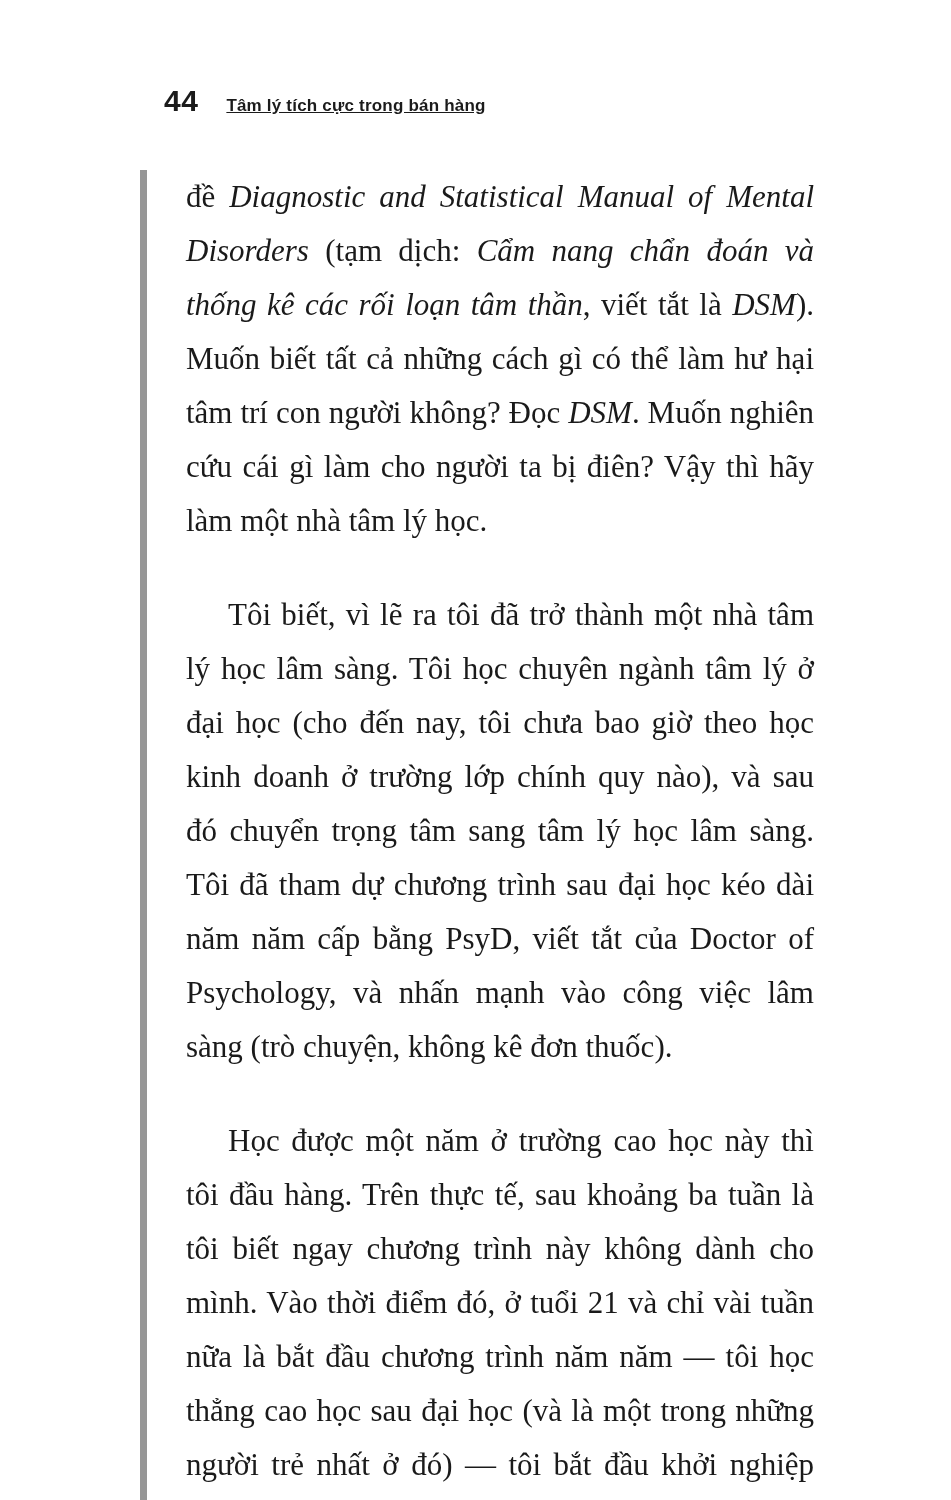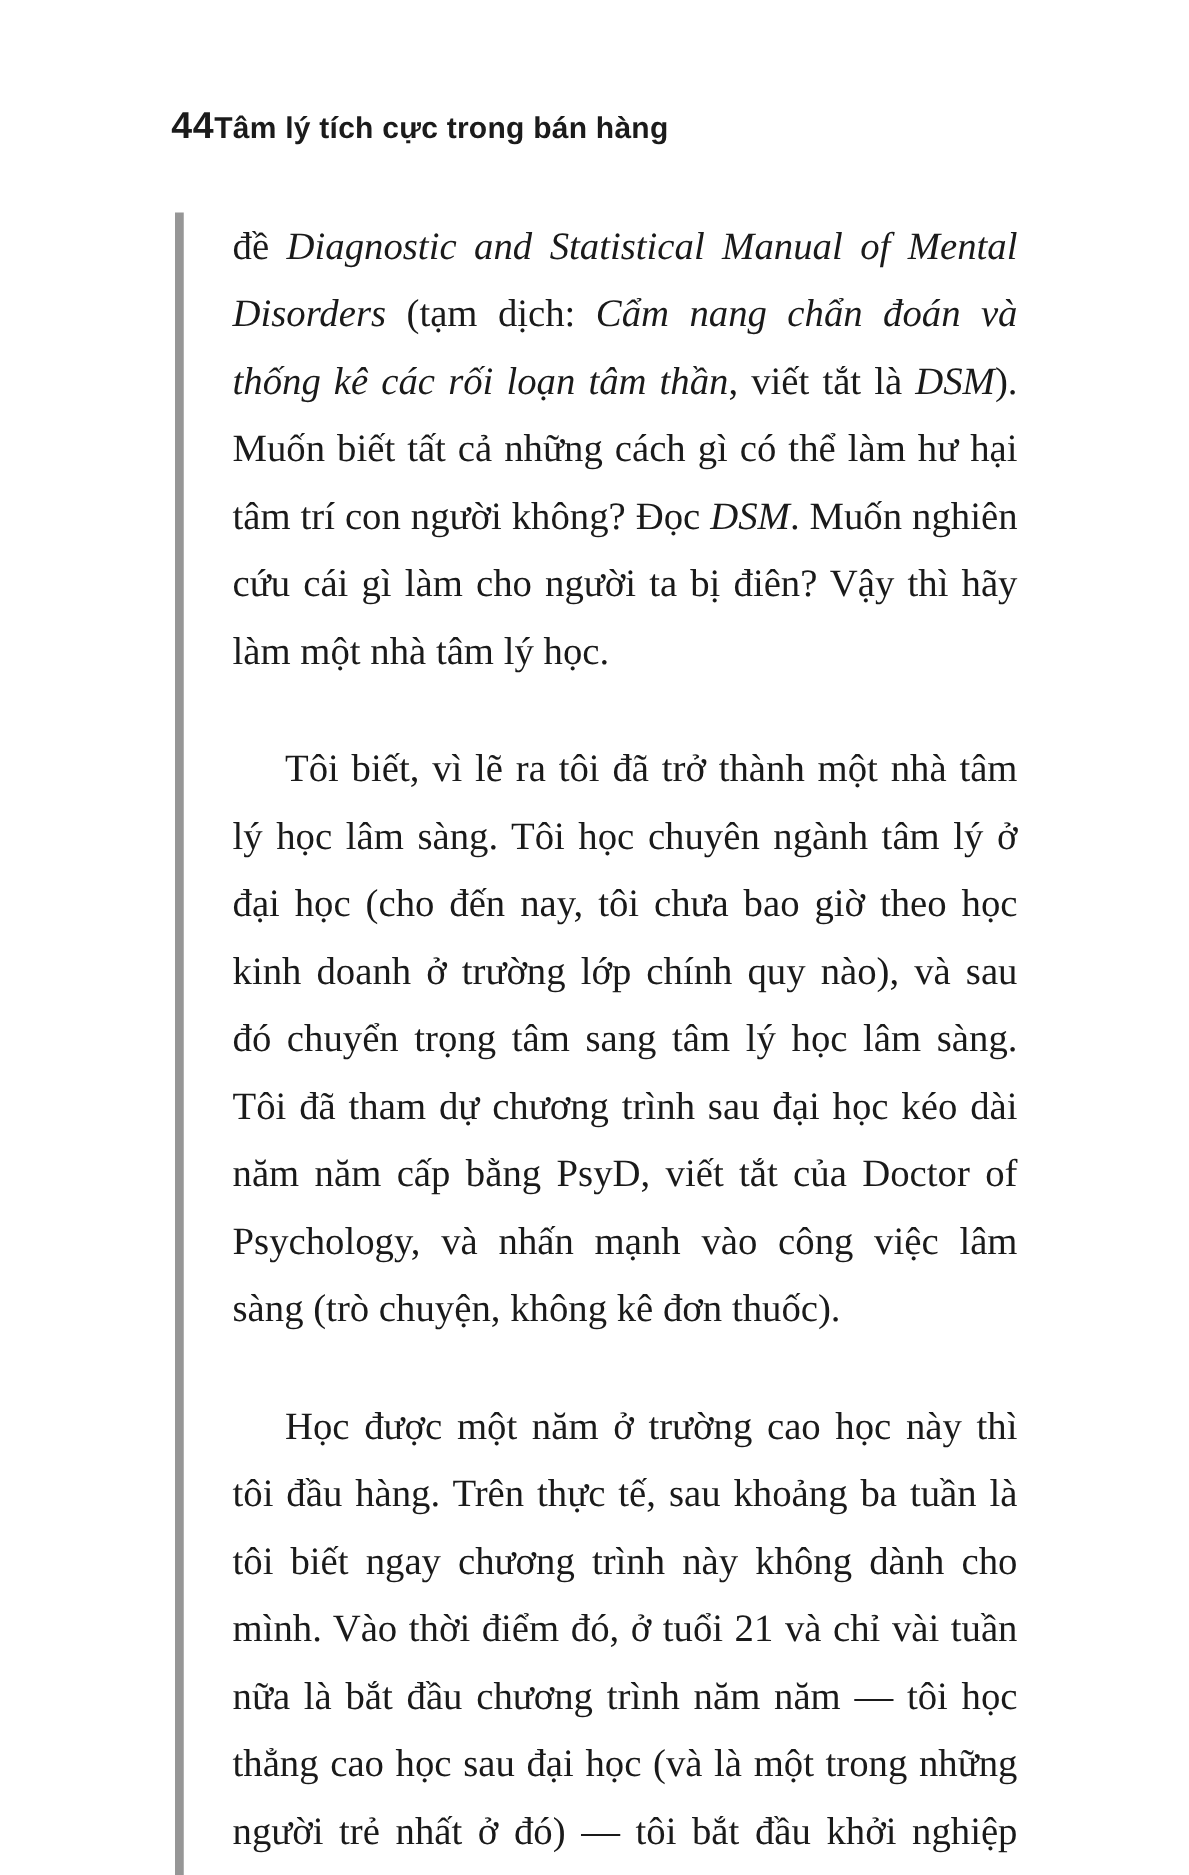--- a/index.html
+++ b/index.html
@@ -22,25 +22,28 @@
     left: 137px;
     display: flex;
     align-items: baseline;
     font-family: "Liberation Sans", sans-serif;
     color: #1b1b1b;
   }
   .page-number {
     font-weight: 700;
     font-size: 30px;
     letter-spacing: 0.5px;
+    margin-left: 27px;
   }
   .running-title {
     font-weight: 700;
-    font-size: 24px;
+    font-size: 17px;
+    margin-left: 28px;
     letter-spacing: 0.2px;
+    text-decoration: underline;
   }
   .quote-block {
     position: absolute;
     top: 170px;
     left: 140px;
     width: 674px;
     display: flex;
     align-items: stretch;
   }
   .quote-bar {

